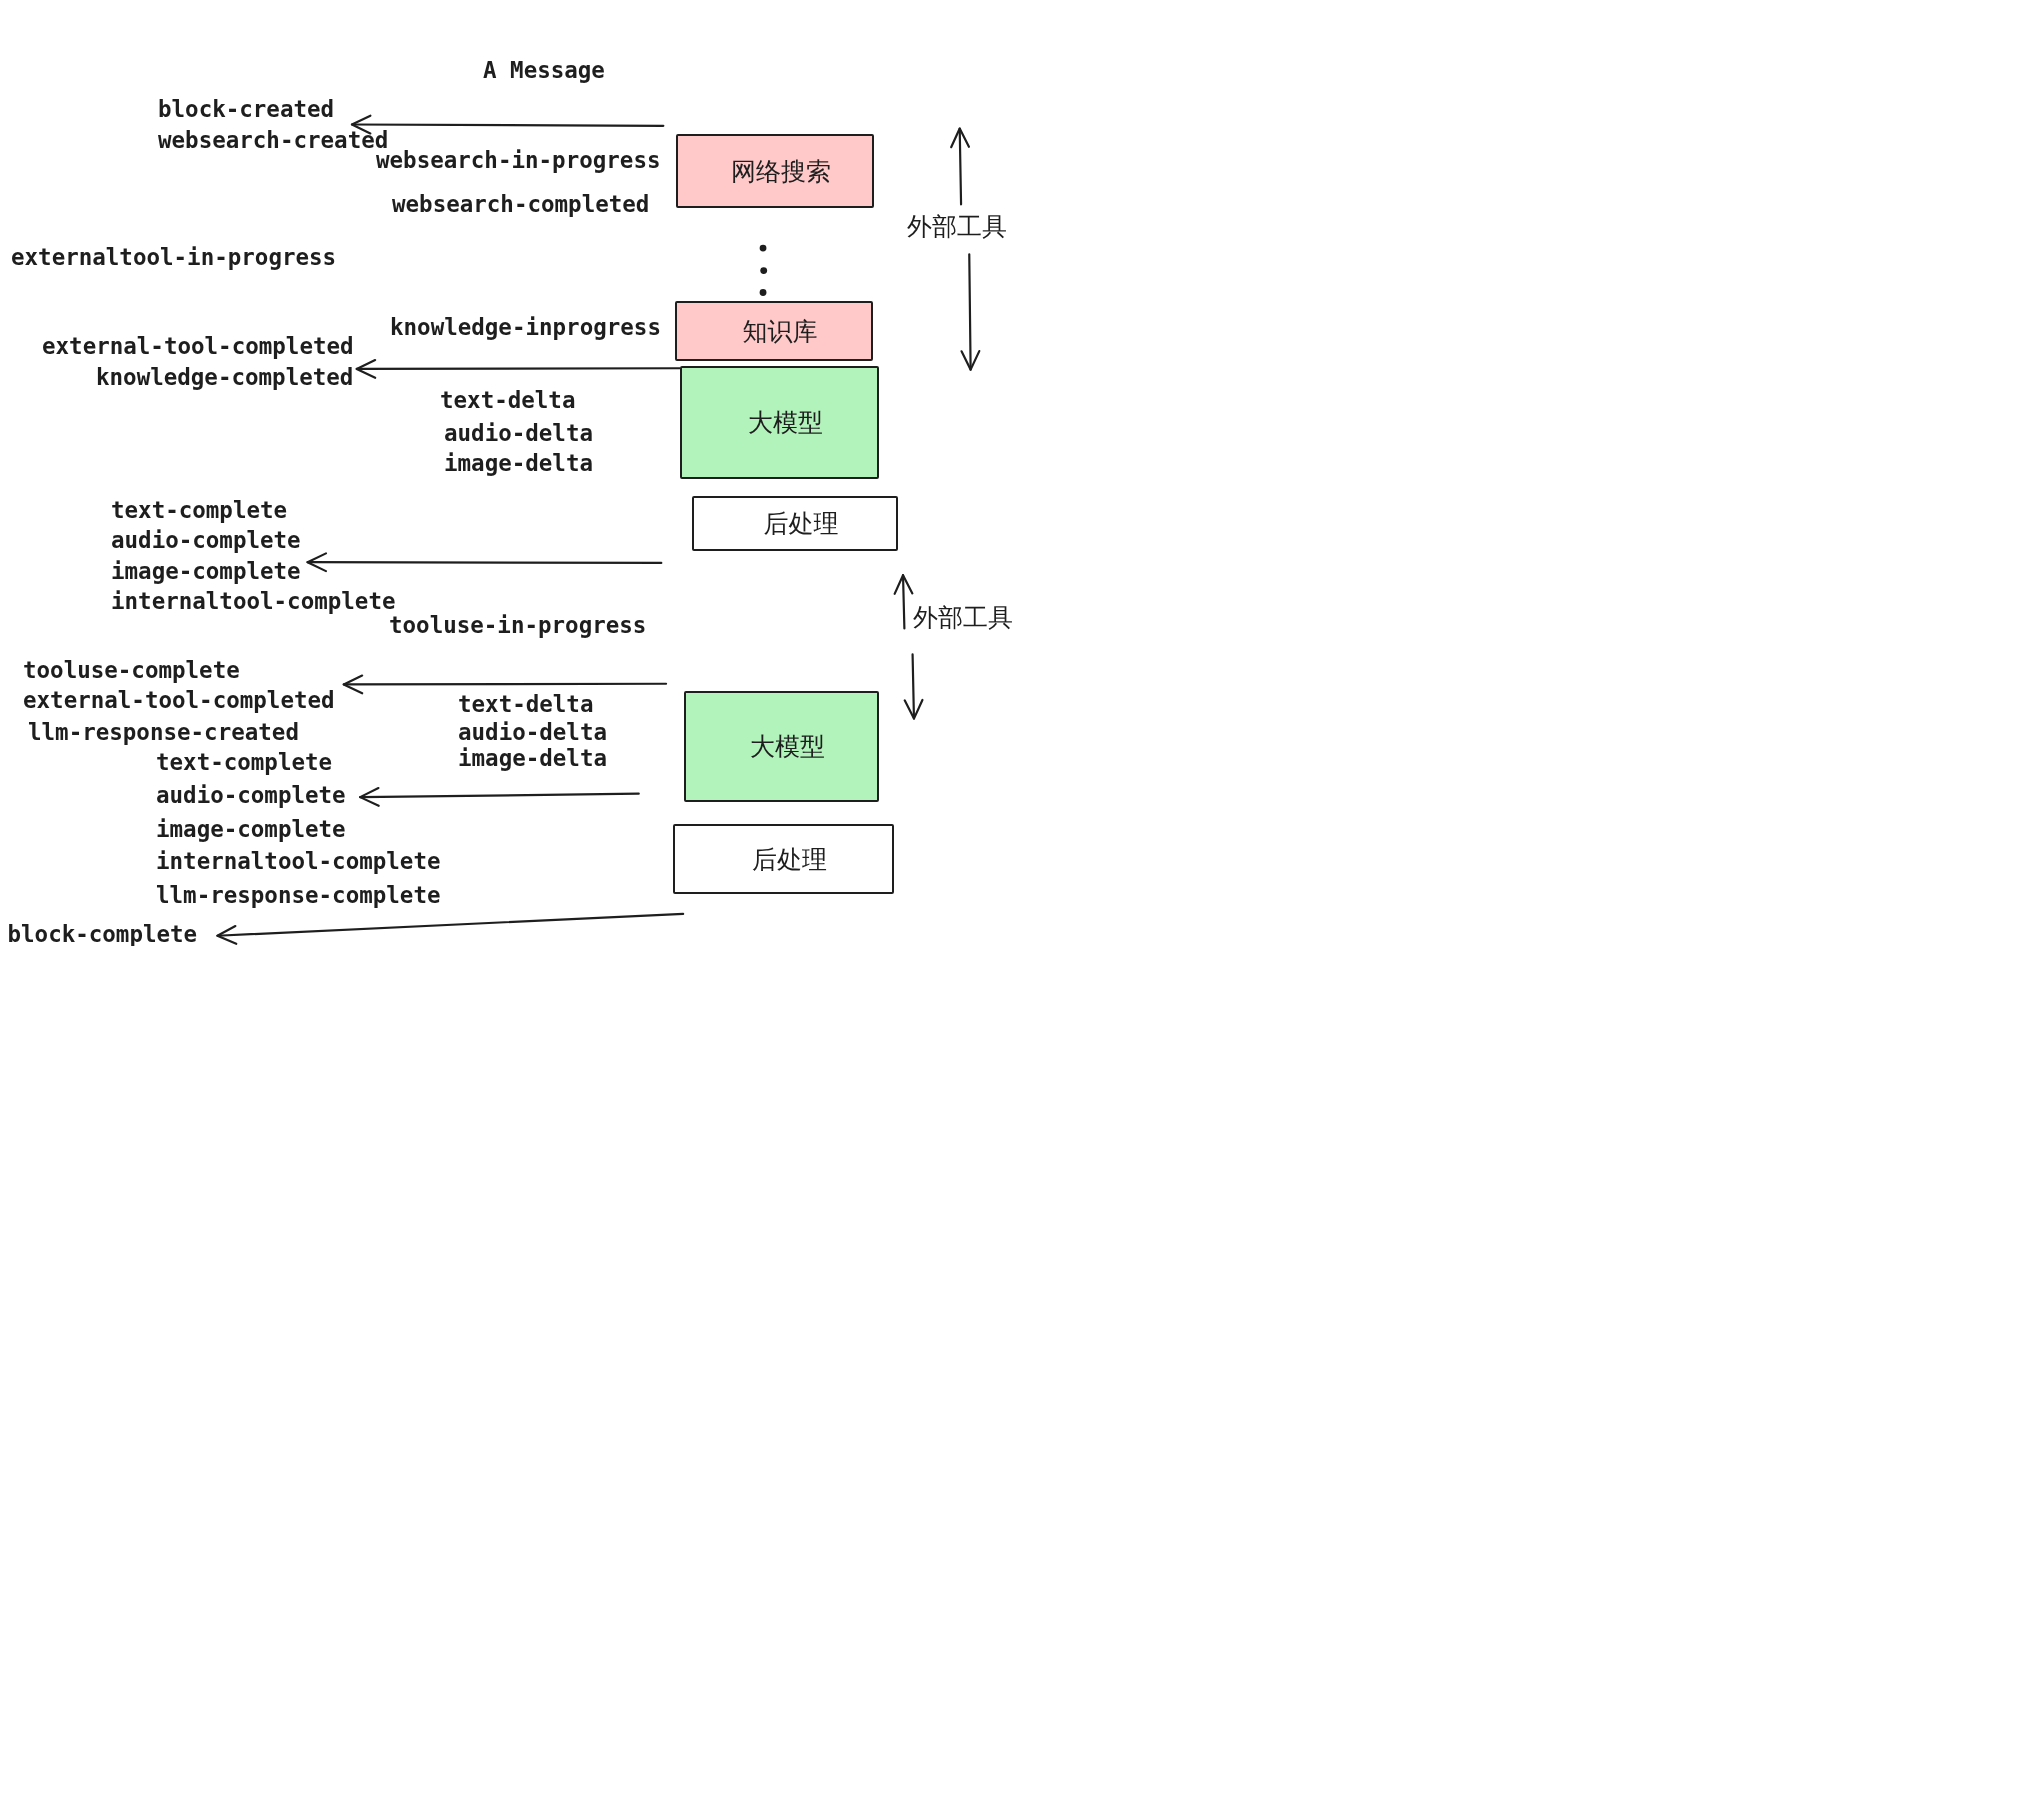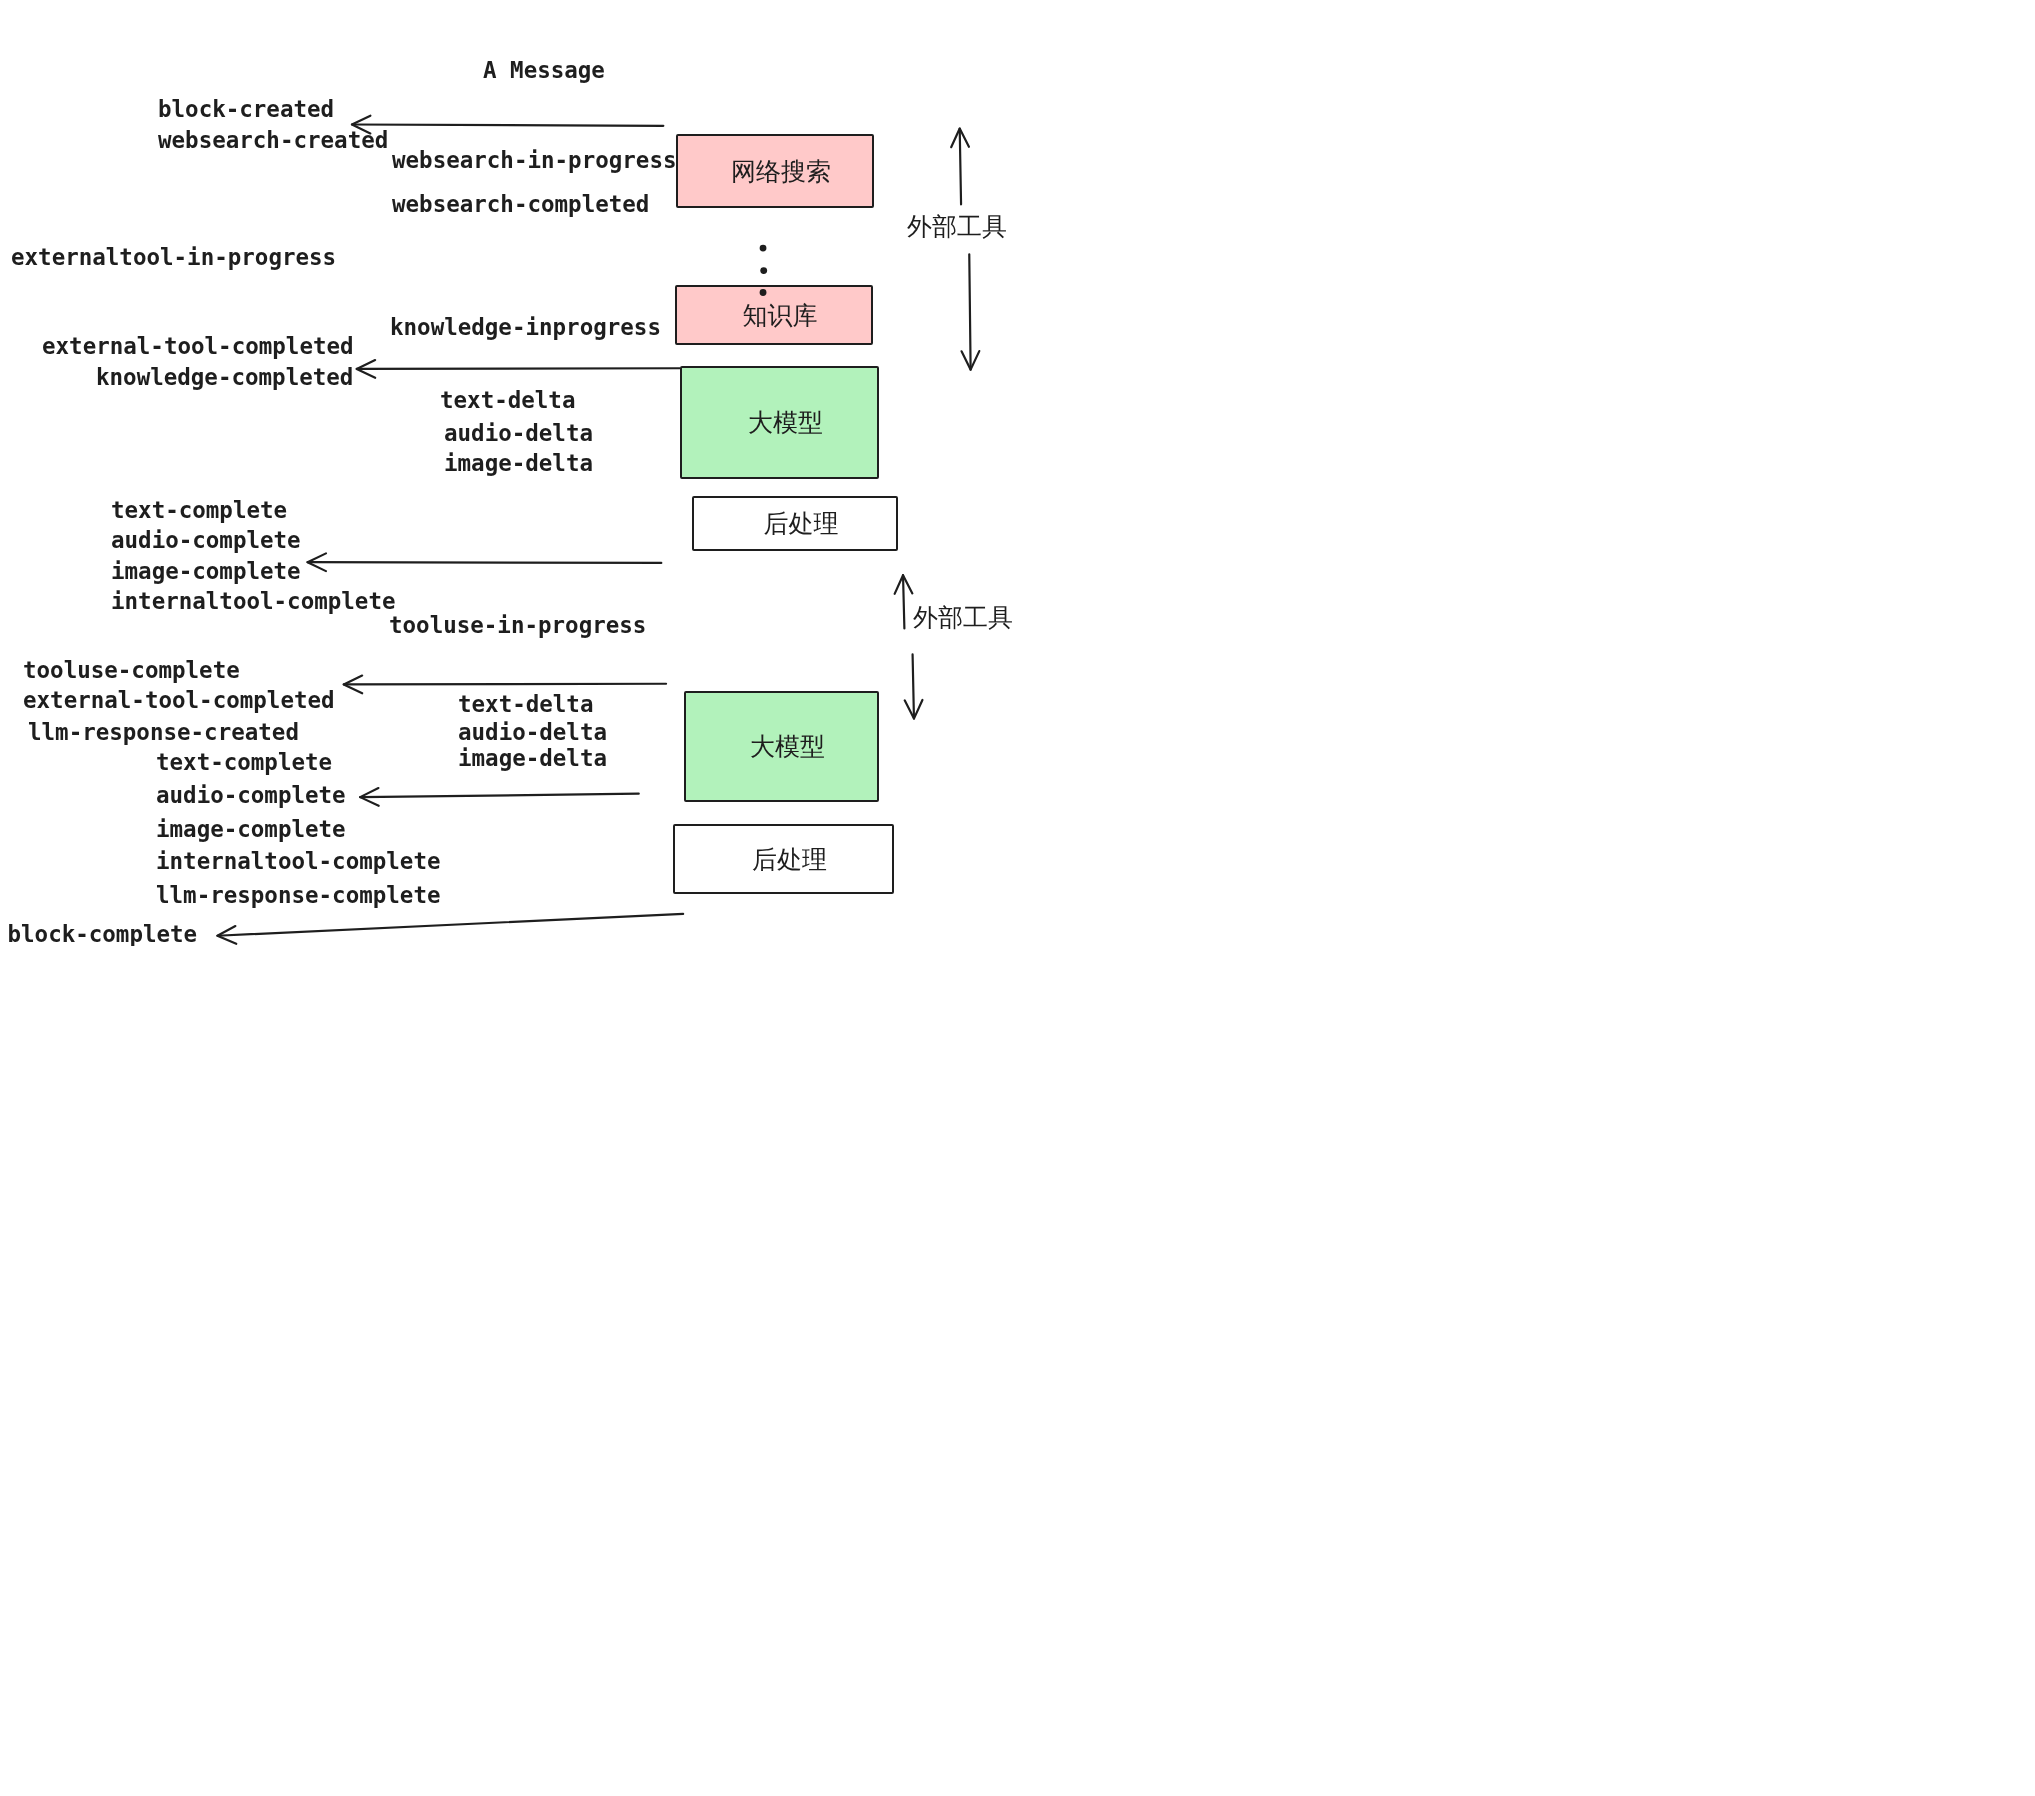--- a/index.html
+++ b/index.html
@@ -16,21 +16,21 @@
 </style>
 </head>
 <body>
 
 <div id="canvas">
 
   <div class="title" style="left:483px;top:9px">A Message</div>
 
   <div class="evt" style="left:158px;top:48px">block-created</div>
   <div class="evt" style="left:158px;top:79px">websearch-created</div>
-  <div class="evt" style="left:392px;top:99px">websearch-in-progress</div>
+  <div class="evt" style="left:376px;top:99px">websearch-in-progress</div>
   <div class="evt" style="left:392px;top:143px">websearch-completed</div>
   <div class="evt" style="left:11px;top:196px">externaltool-in-progress</div>
   <div class="evt" style="left:390px;top:266px">knowledge-inprogress</div>
   <div class="evt" style="left:42px;top:285px">external-tool-completed</div>
   <div class="evt" style="left:96px;top:316px">knowledge-completed</div>
   <div class="evt" style="left:440px;top:339px">text-delta</div>
   <div class="evt" style="left:444px;top:372px">audio-delta</div>
   <div class="evt" style="left:444px;top:402px">image-delta</div>
   <div class="evt" style="left:111px;top:449px">text-complete</div>
   <div class="evt" style="left:111px;top:479px">audio-complete</div>
@@ -46,21 +46,21 @@
   <div class="evt" style="left:156px;top:701px">text-complete</div>
   <div class="evt" style="left:156px;top:734px">audio-complete</div>
   <div class="evt" style="left:156px;top:768px">image-complete</div>
   <div class="evt" style="left:156px;top:800px">internaltool-complete</div>
   <div class="evt" style="left:156px;top:834px">llm-response-complete</div>
   <div class="evt" style="left:7.5px;top:873px">block-complete</div>
 
   <div class="box" style="left: 676px; top: 86px; width: 198px; height: 74px; background-color: rgb(255, 201, 201);">
     <span class="lbl">网络搜索</span>
   </div>
-  <div class="box" style="left: 675px; top: 237px; width: 198px; height: 60px; background-color: rgb(255, 201, 201);">
+  <div class="box" style="left: 675px; top: 253px; width: 198px; height: 60px; background-color: rgb(255, 201, 201);">
     <span class="lbl">知识库</span>
   </div>
   <div class="box" style="left: 680px; top: 318px; width: 199px; height: 113px; background-color: rgb(178, 242, 187);">
     <span class="lbl">大模型</span>
   </div>
   <div class="box" style="left: 692px; top: 448px; width: 206px; height: 55px; background-color: rgb(255, 255, 255);">
     <span class="lbl">后处理</span>
   </div>
   <div class="box" style="left: 684px; top: 643px; width: 195px; height: 111px; background-color: rgb(178, 242, 187);">
     <span class="lbl">大模型</span>

